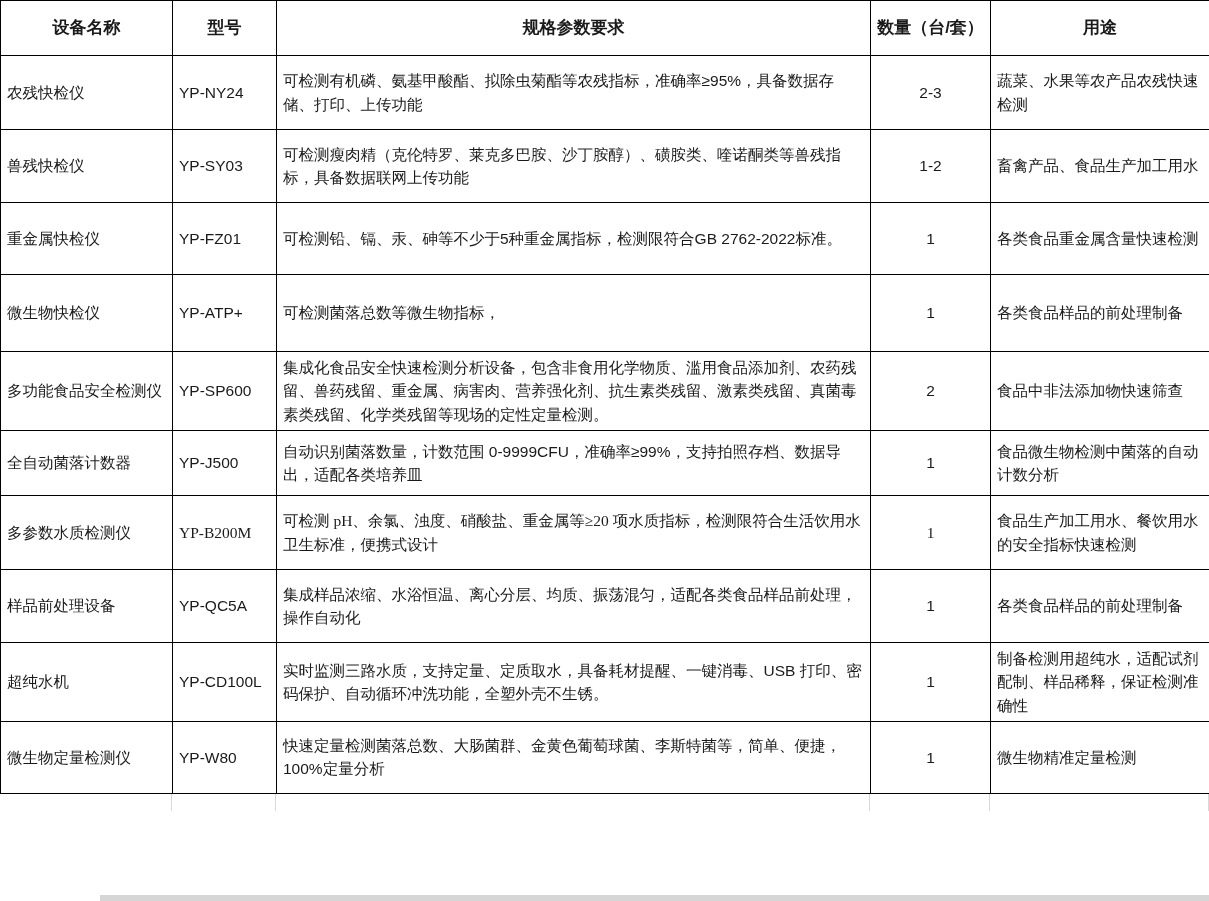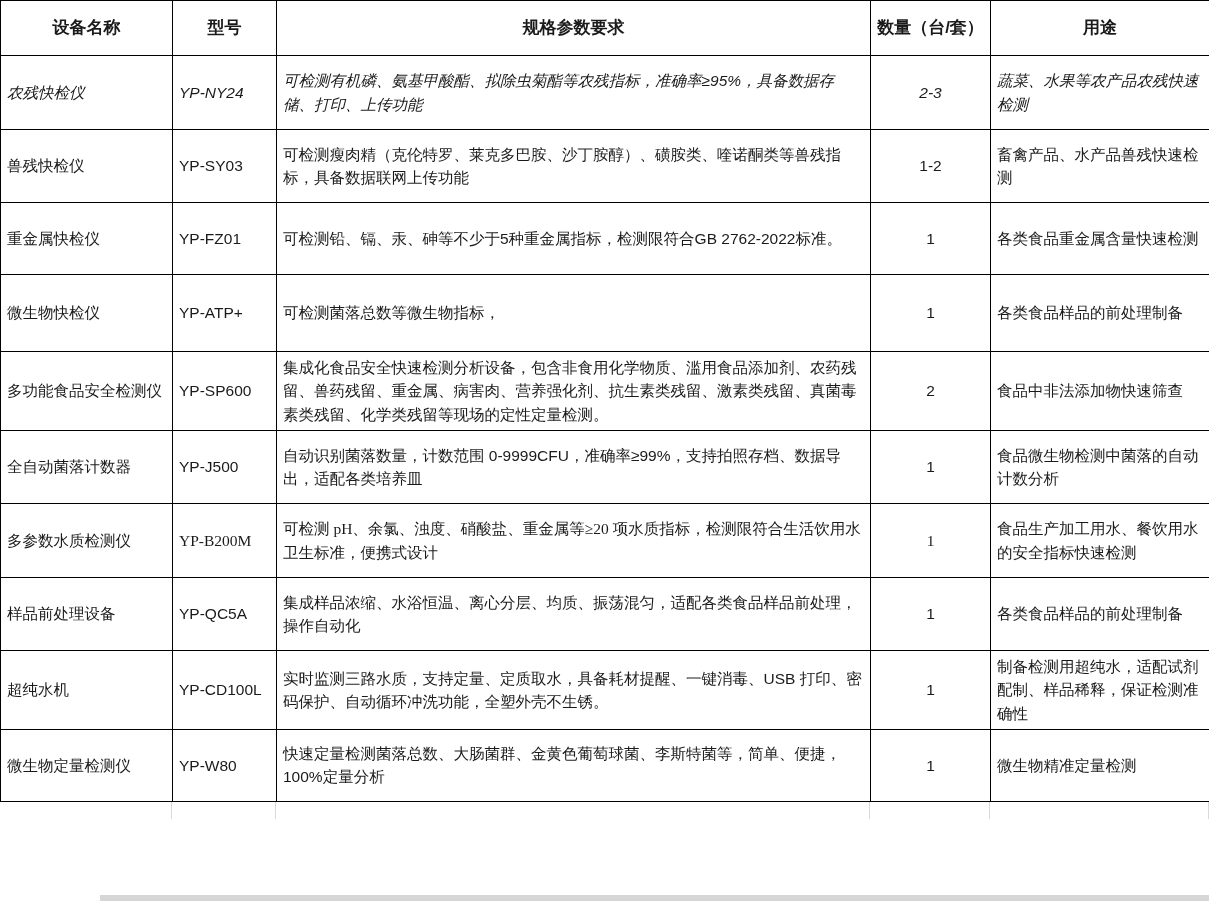--- a/index.html
+++ b/index.html
@@ -76,33 +76,33 @@
     <thead>
       <tr>
         <th>设备名称</th>
         <th>型号</th>
         <th>规格参数要求</th>
         <th>数量（台/套）</th>
         <th>用途</th>
       </tr>
     </thead>
     <tbody id="table-body">
-        <tr style="height: 74px; font-style: italic;">
+        <tr style="height: 74px;">
           <td class="col-name">农残快检仪</td>
           <td class="col-model">YP-NY24</td>
           <td class="col-spec">可检测有机磷、氨基甲酸酯、拟除虫菊酯等农残指标，准确率≥95%，具备数据存储、打印、上传功能</td>
           <td class="col-qty">2-3</td>
           <td class="col-purpose">蔬菜、水果等农产品农残快速检测</td>
         </tr>
         <tr style="height: 73px;">
           <td class="col-name">兽残快检仪</td>
           <td class="col-model">YP-SY03</td>
           <td class="col-spec">可检测瘦肉精（克伦特罗、莱克多巴胺、沙丁胺醇）、磺胺类、喹诺酮类等兽残指标，具备数据联网上传功能</td>
           <td class="col-qty">1-2</td>
-          <td class="col-purpose">畜禽产品、水产品兽残快速检测</td>
+          <td class="col-purpose">畜禽产品、食品生产加工用水</td>
         </tr>
         <tr style="height: 72px; margin-top: 47px;">
           <td class="col-name">重金属快检仪</td>
           <td class="col-model">YP-FZ01</td>
           <td class="col-spec">可检测铅、镉、汞、砷等不少于5种重金属指标，检测限符合GB 2762-2022标准。</td>
           <td class="col-qty">1</td>
           <td class="col-purpose">各类食品重金属含量快速检测</td>
         </tr>
         <tr style="height: 77px; margin-top: 10px;">
           <td class="col-name">微生物快检仪</td>
@@ -111,21 +111,21 @@
           <td class="col-qty">1</td>
           <td class="col-purpose">各类食品样品的前处理制备</td>
         </tr>
         <tr style="height: 79px;">
           <td class="col-name">多功能食品安全检测仪</td>
           <td class="col-model">YP-SP600</td>
           <td class="col-spec">集成化食品安全快速检测分析设备，包含非食用化学物质、滥用食品添加剂、农药残留、兽药残留、重金属、病害肉、营养强化剂、抗生素类残留、激素类残留、真菌毒素类残留、化学类残留等现场的定性定量检测。</td>
           <td class="col-qty">2</td>
           <td class="col-purpose">食品中非法添加物快速筛查</td>
         </tr>
-        <tr style="height: 73px; margin-top: 10px;">
+        <tr style="height: 65px; margin-top: 10px;">
           <td class="col-name">全自动菌落计数器</td>
           <td class="col-model">YP-J500</td>
           <td class="col-spec">自动识别菌落数量，计数范围 0-9999CFU，准确率≥99%，支持拍照存档、数据导出，适配各类培养皿</td>
           <td class="col-qty">1</td>
           <td class="col-purpose">食品微生物检测中菌落的自动计数分析</td>
         </tr>
         <tr style="height: 74px; font-family: Liberation Serif, serif;">
           <td class="col-name">多参数水质检测仪</td>
           <td class="col-model">YP-B200M</td>
           <td class="col-spec">可检测 pH、余氯、浊度、硝酸盐、重金属等≥20 项水质指标，检测限符合生活饮用水卫生标准，便携式设计</td>

